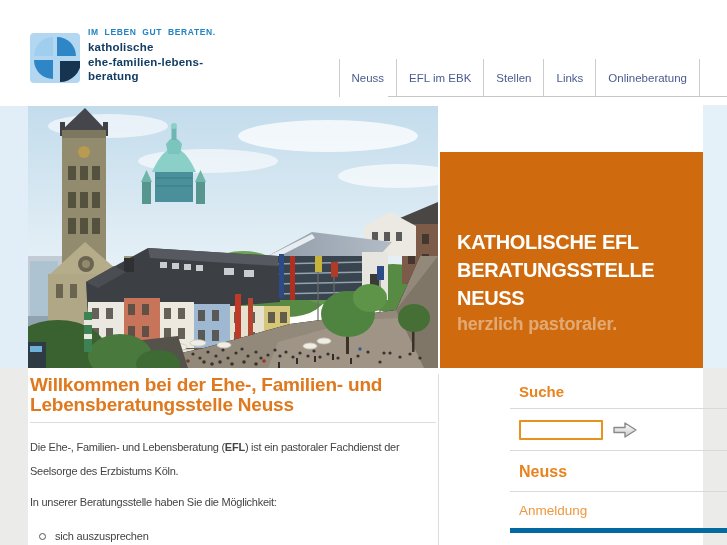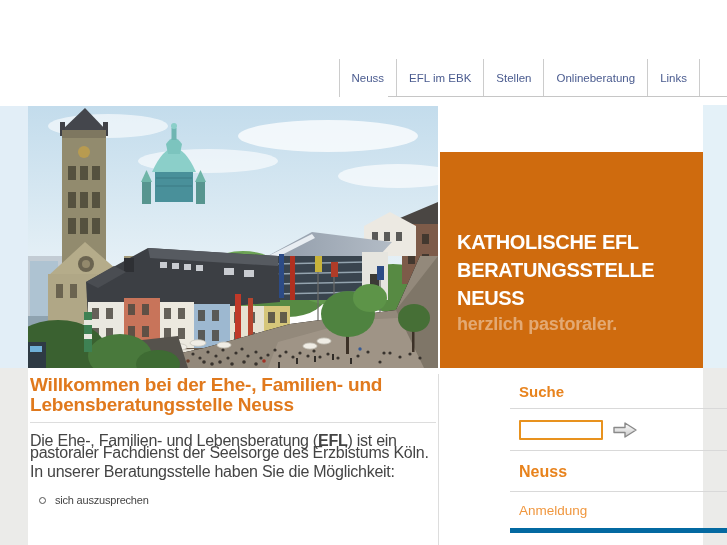--- a/index.html
+++ b/index.html
@@ -37,21 +37,21 @@
 
   
   .lower-bg { position:absolute; left:0; top:368px; width:727px; height:177px; background:#ebebe9; }
   .panel { position:absolute; left:28px; top:368px; width:675px; height:177px; background:#fff; }
   .panel-vdivider { position:absolute; left:410px; top:6px; bottom:-10px; width:1px; background:#ddd; }
 
   .content { position:absolute; left:2px; top:0; width:408px; padding:7px 0 0 0; }
   .page-heading { color:#e0791d; font-size:19px; line-height:20px; letter-spacing:-0.2px;
                   width:390px; }
   .heading-rule { border:none; border-top:1px solid #ddd; margin:7px 0 0 0; width:406px; }
-  .para { color:#444; font-size:16px; line-height:12px; letter-spacing:-0.25px;
+  .para { color:#444; font-size:11px; line-height:24px; letter-spacing:-0.25px;
           width:412px; margin-top:12px; }
   .para + .para { margin-top:7px; }
   .bullets { list-style:none; margin-top:13px; }
   .bullets li { position:relative; color:#444; font-size:11px; line-height:18px;
                 padding-left:25px; margin-bottom:6px; letter-spacing:-0.2px; }
   .bullets li::before { content:""; position:absolute; left:9px; top:6px; width:5px; height:5px;
                 border:1px solid #555; border-radius:50%; }
 
   
   .sidebar { position:absolute; left:436px; top:0; width:218px; height:177px;padding-left:46px; }
@@ -66,27 +66,43 @@
   .sb-link { display:block; color:#f0973f; font-size:13.5px; text-decoration:none;
              padding:11px 0 0 9px; height:36px; cursor:pointer; }
   .sb-link-row { border-bottom:5px solid #0369a1; width:260px; }
 </style>
 </head>
 <body>
 
 <div id="page">
 
   <div class="header">
+    <div class="logo">
+      <div class="logo-mark">
+        <svg width="50" height="50" viewBox="0 0 50 50">
+          <path d="M23 4 A19 19 0 0 0 4 23 L23 23 Z" fill="#9fceee"></path>
+          <path d="M27 4 A19 19 0 0 1 46 23 L27 23 Z" fill="#2e86c6"></path>
+          <path d="M4 27 A19 19 0 0 0 23 46 L23 27 Z" fill="#2e86c6"></path>
+          <path d="M30 28 L51 28 A21 21 0 0 1 30 49 Z" fill="#16334f"></path>
+        </svg>
+      </div>
+      <div class="logo-text">
+        <div class="tagline">IM LEBEN GUT BERATEN.</div>
+        <div class="orgline">katholische</div>
+        <div class="orgline">ehe-familien-lebens-</div>
+        <div class="orgline">beratung</div>
+      </div>
+    </div>
 
     <nav class="nav">
       <div class="nav-item">Neuss</div>
       <div class="nav-item">EFL im EBK</div>
       <div class="nav-item">Stellen</div>
+      <div class="nav-item">Links</div>
       <div class="nav-item">Onlineberatung</div>
-      <div class="nav-item">Links</div>
     </nav>
     <div class="nav-bottom-line"></div>
   </div>
 
   <div class="band-left"></div>
   <div class="band-right"></div>
 
   <figure class="photo" title="Marktplatz Neuss mit Quirinus-Münster">
     <svg width="410" height="262" viewBox="0 0 410 262">
       <defs>

